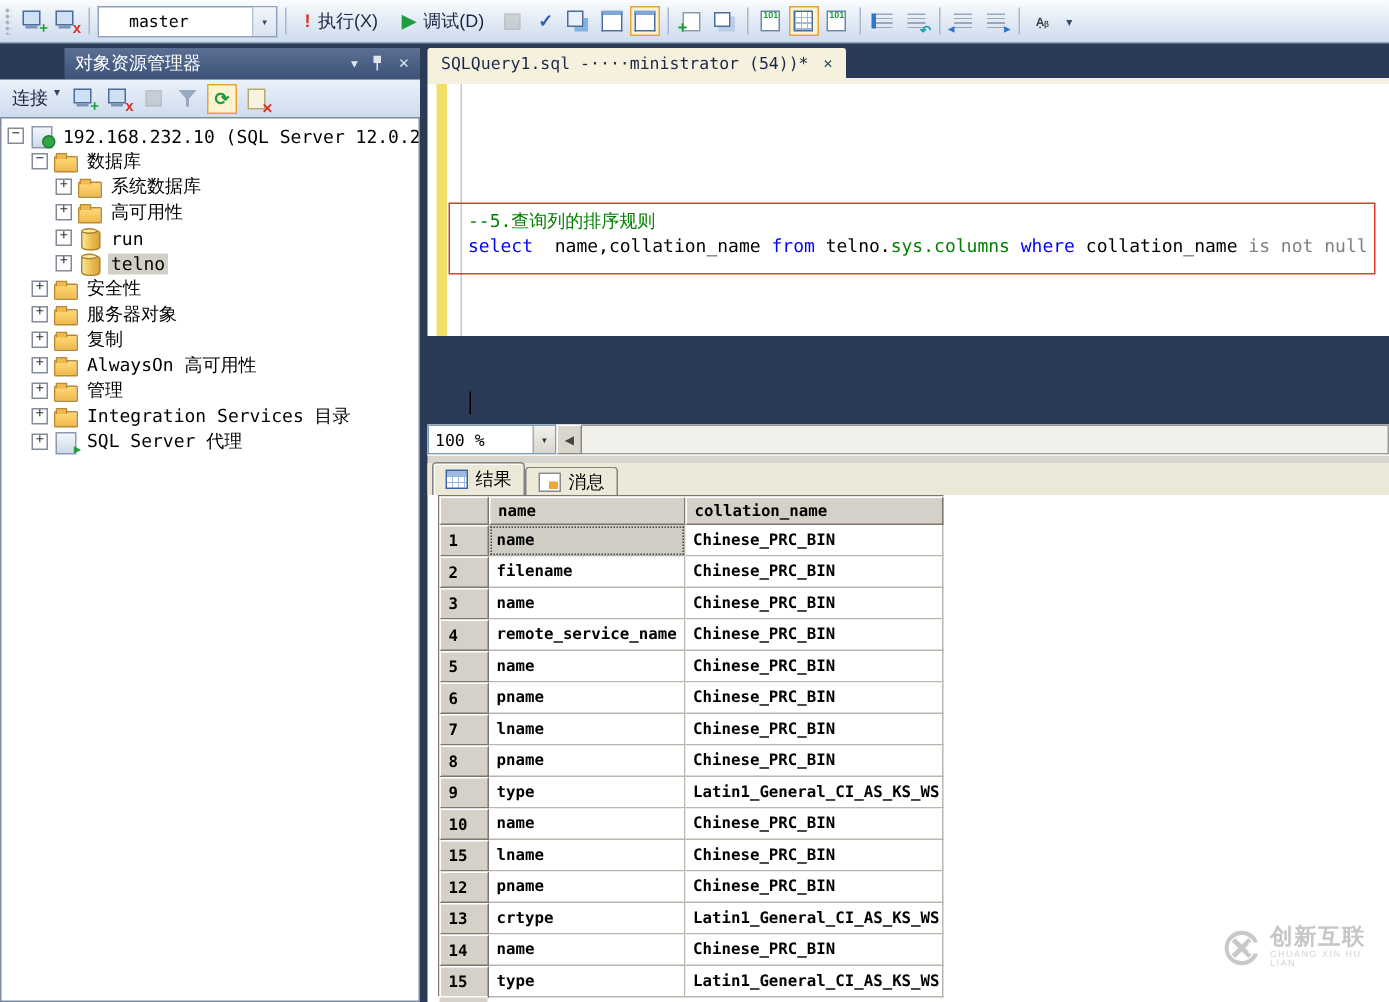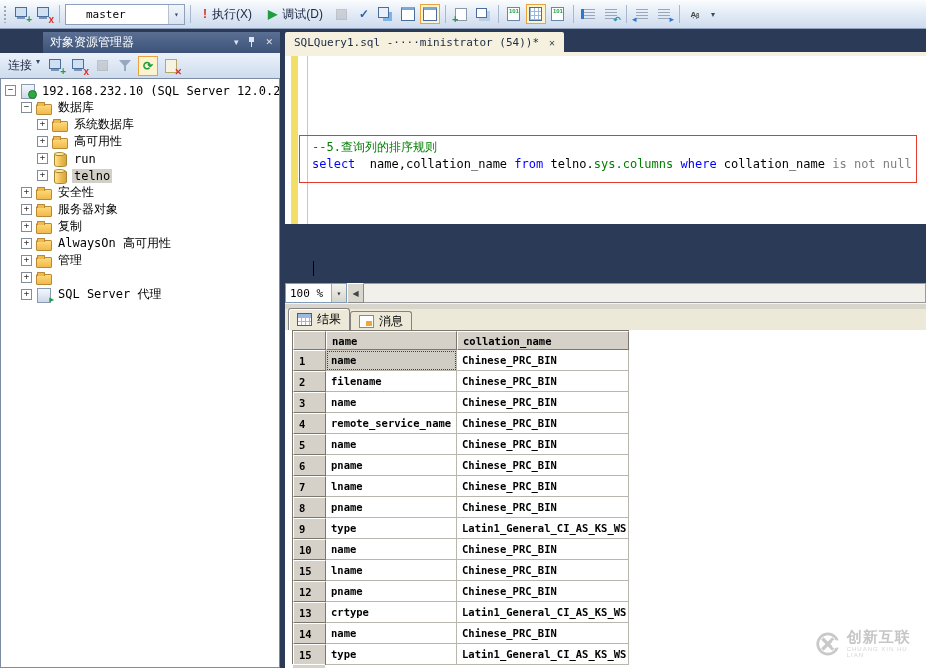--- a/index.html
+++ b/index.html
@@ -98,21 +98,21 @@
   .ed-line{position:absolute;left:22px;top:0;bottom:0;width:1px;background:#c9c9c9;}
   .red-box{position:absolute;left:14px;top:79px;width:618px;height:48px;border:1px solid #e23b2e;box-sizing:border-box;}
   .code-area{position:absolute;left:27px;top:83px;}
   .code-line{height:18px;line-height:18px;font:12px "DejaVu Sans Mono",monospace;white-space:pre;}
   .tok-keyword{color:#0000ff}.tok-plain{color:#000}.tok-comment{color:#008000}
   .tok-system{color:#008000}.tok-gray{color:#808080}
   .caret{position:absolute;left:28px;top:205px;width:1px;height:15px;background:#000;}
 
   
   .zoom-row{position:absolute;left:285px;top:283px;width:641px;height:20px;background:#d4d1c8;display:flex;align-items:stretch;}
-  .zoom-combo{width:62px;background:#fff;border:1px solid #7f9db9;display:flex;align-items:center;
+  .zoom-combo{width:86px;background:#fff;border:1px solid #7f9db9;display:flex;align-items:center;
     font:11px "DejaVu Sans Mono",monospace;box-sizing:border-box;}
   .zoom-text{flex:1;padding-left:4px;}
   .zoom-arrow{width:14px;align-self:stretch;background:linear-gradient(#f2f2ee,#d8d5cc);border-left:1px solid #aaa;
     font-size:8px;display:flex;align-items:center;justify-content:center;color:#333;}
   .hscroll-left{width:17px;background:#d9d6cd;border:1px solid #fff;border-right-color:#8a8a8a;border-bottom-color:#8a8a8a;
     display:flex;align-items:center;justify-content:center;font-size:8px;color:#444;box-sizing:border-box;}
   .hscroll-track{flex:1;background:#f2f0ea;border:1px solid #9a9a9a;border-left:none;box-sizing:border-box;}
   .splitter{position:absolute;left:285px;top:303px;width:641px;height:6px;background:#d8d5cc;border-top:1px solid #f5f4f0;}
 
   
@@ -135,21 +135,21 @@
   .g-cell{box-sizing:border-box;border-right:1px solid #b9b6ad;border-bottom:1px solid #b9b6ad;
     display:flex;align-items:center;padding-left:5px;background:#fff;white-space:nowrap;overflow:hidden;}
   .c0{width:33px;}.c1{width:131px;}.c2{width:172px;}
   .g-hcell,.g-rowhead{background:#d5d1c8;border-top:1px solid #fff;border-left:1px solid #fff;
     border-right:1px solid #7a776e;border-bottom:1px solid #7a776e;}
   .g-sel{background:#d0cdc5;outline:1px dotted #444;outline-offset:-2px;}
   .row16-sliver{position:absolute;left:7px;top:355px;width:33px;height:4px;background:#d5d1c8;
     border-left:1px solid #fff;border-top:1px solid #fff;box-sizing:border-box;}
 
   
-  .watermark{position:absolute;right:0;bottom:0;width:116px;height:48px;background:#fff;
+  .watermark{position:absolute;right:0;bottom:12px;width:116px;height:48px;background:#fff;
     display:flex;align-items:center;gap:6px;padding:0 5px;box-sizing:border-box;}
   .wm-text{display:flex;flex-direction:column;line-height:1.1;}
   .wm-title{font-size:15px;font-weight:bold;color:#c6c6c6;letter-spacing:1px;}
   .wm-sub{font-size:6px;color:#d4d4d4;letter-spacing:1px;}
 </style>
 </head>
 <body>
 
 <div id="app">
 
@@ -278,20 +278,21 @@
           <span class="node-label">AlwaysOn 高可用性</span>
         </div>
         <div class="tree-row" style="padding-left: 20px;">
           <span class="expander">+</span>
           <span class="node-ic ic-folder"></span>
           <span class="node-label">管理</span>
         </div>
         <div class="tree-row" style="padding-left: 20px;">
           <span class="expander">+</span>
           <span class="node-ic ic-folder"></span>
+          <span class="node-label">Integration Services 目录</span>
         </div>
         <div class="tree-row" style="padding-left: 20px;">
           <span class="expander">+</span>
           <span class="node-ic ic-agent"></span>
           <span class="node-label">SQL Server 代理</span>
         </div>
       </div>
   </div>
 
   <div class="tabstrip">

